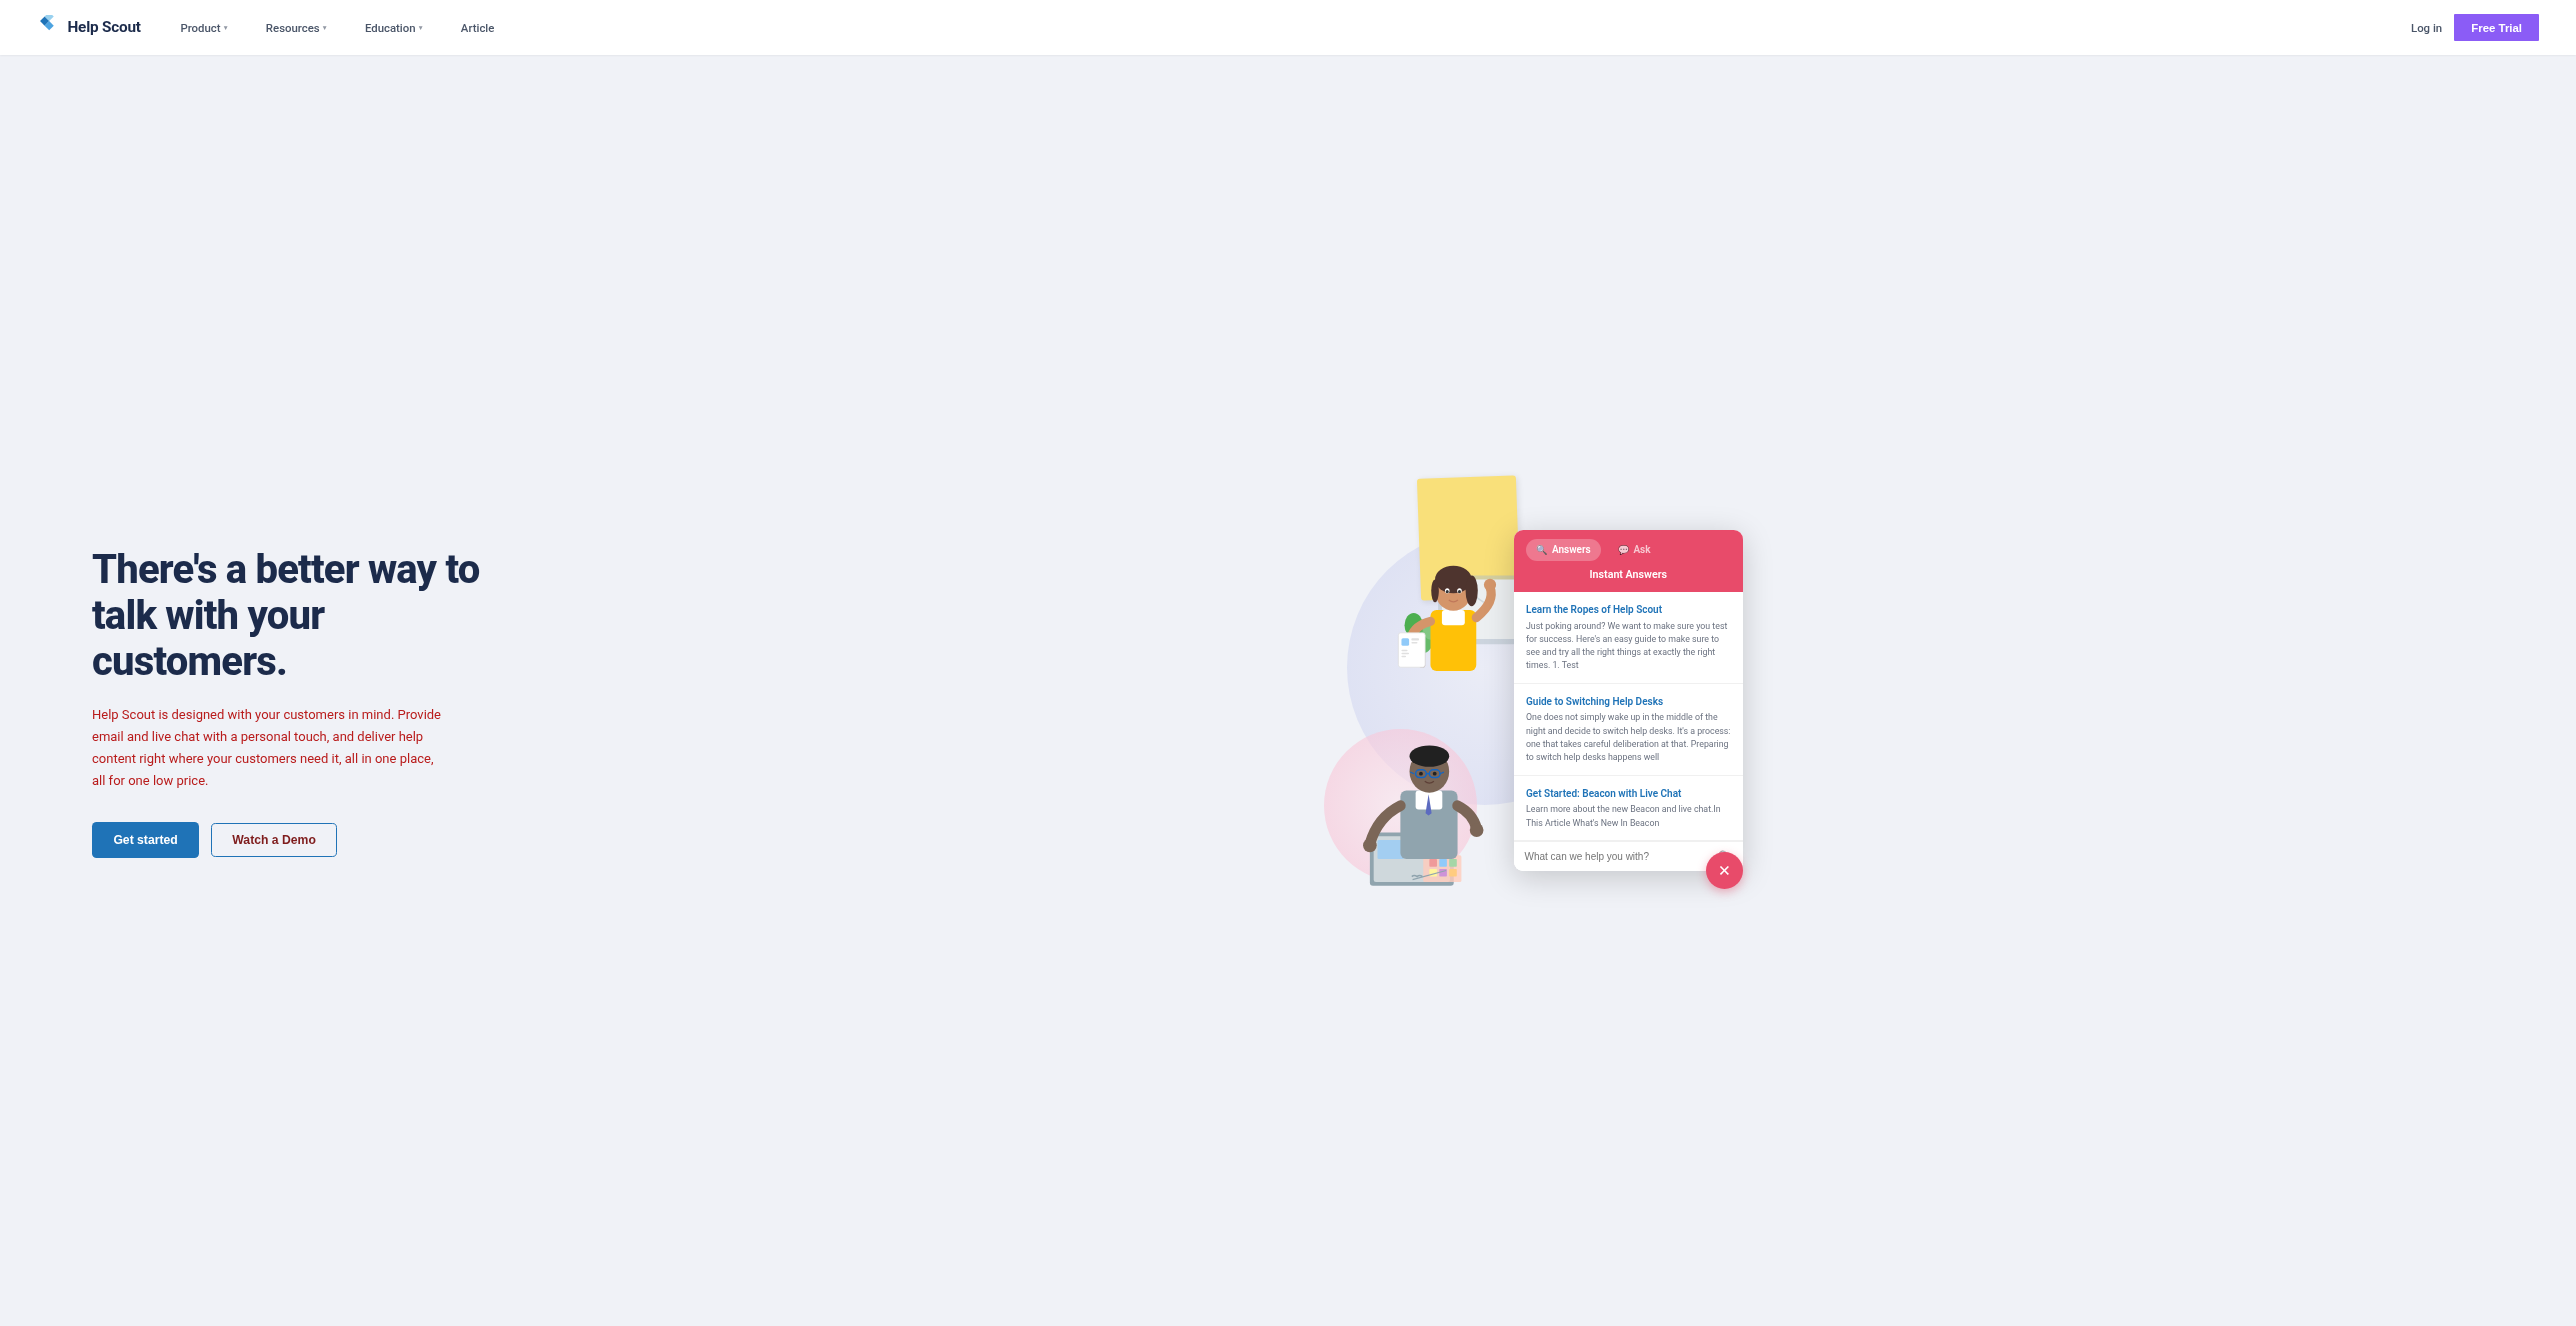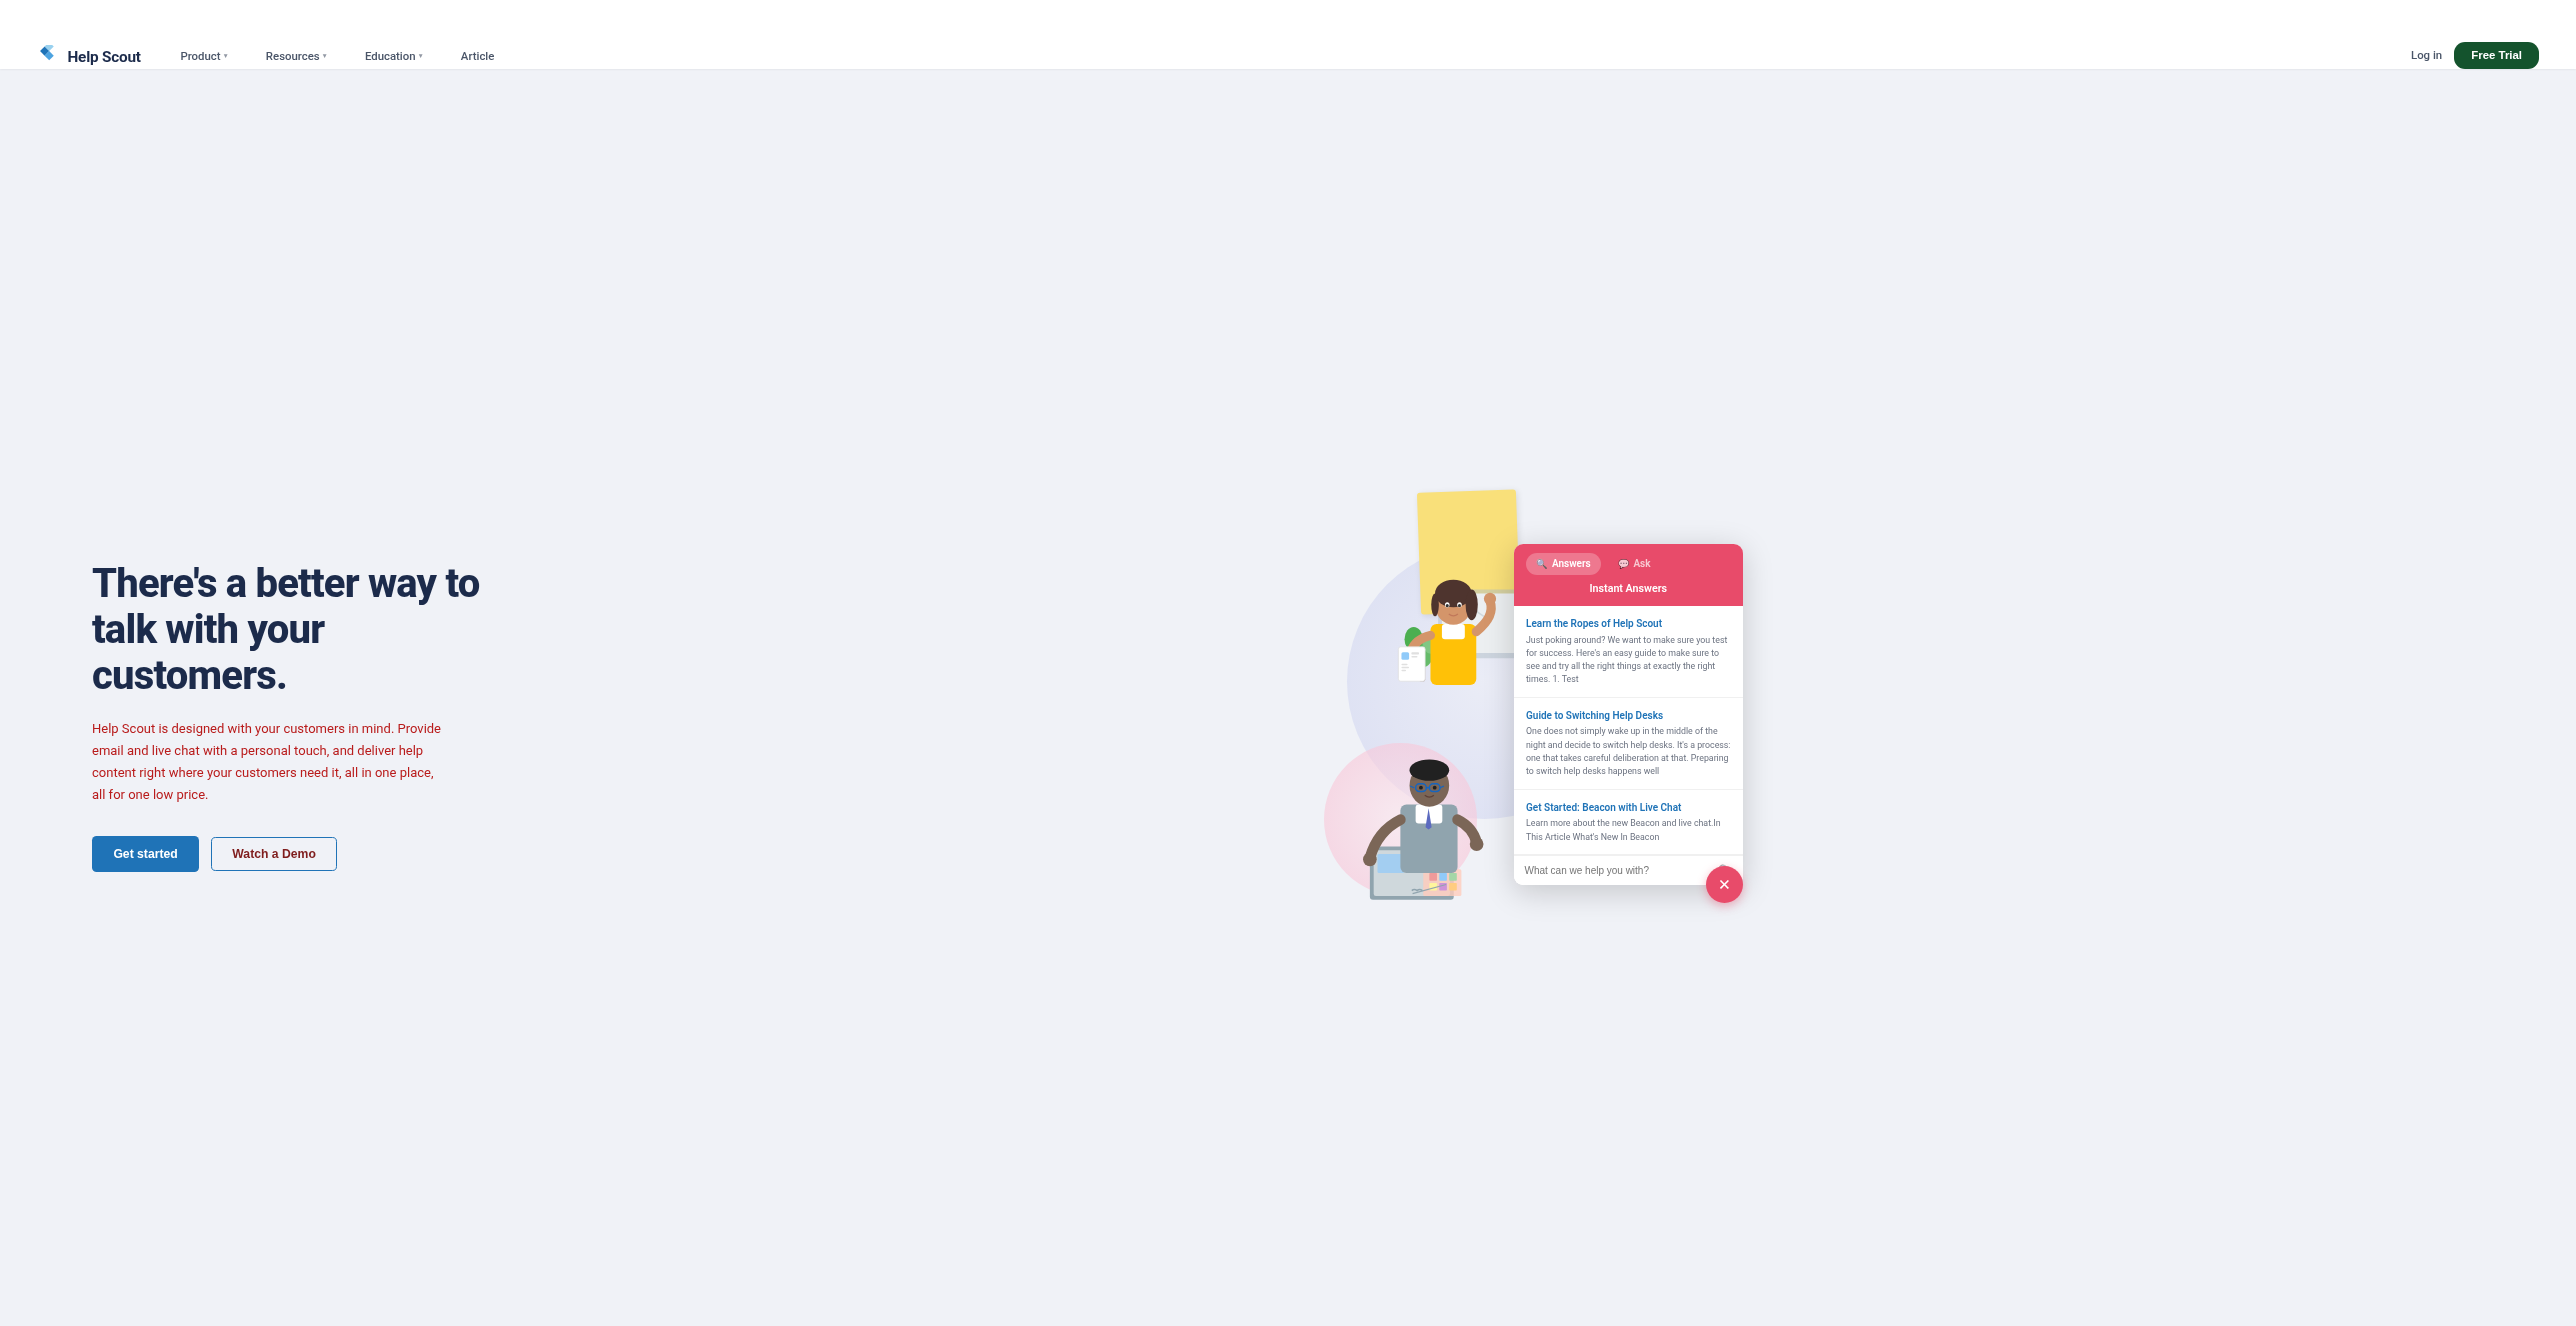--- a/index.html
+++ b/index.html
@@ -7,23 +7,23 @@
       font-family: -apple-system, BlinkMacSystemFont, 'Segoe UI', Roboto, sans-serif;
       background: #f0f2f7;
       min-height: 100vh;
       overflow-x: hidden;
     }
 
     
     .navbar {
       background: #fff;
       display: flex;
-      align-items: flex-end;
+      align-items: center;
       padding: 0 37px;
-      height: 69px;
+      height: 55px;
       box-shadow: 0 0.8px 2.3px rgba(0,0,0,0.08);
       position: relative;
       z-index: 10;
     }
     .logo {
       display: flex;
       align-items: center;
       gap: 6.1px;
       text-decoration: none;
       margin-right: 30.5px;
@@ -67,24 +67,24 @@
       gap: 12.2px;
     }
     .login-link {
       color: #4a5568;
       font-size: 11.4px;
       font-weight: 500;
       cursor: pointer;
       text-decoration: none;
     }
     .btn-free-trial {
-      background: #14532d;
+      background: #8b5cf6;
       color: #fff;
       border: none;
-      border-radius: 11px;
+      border-radius: 1px;
       padding: 7.6px 17px;
       font-size: 11.4px;
       font-weight: 600;
       cursor: pointer;
       transition: background 0.15s;
     }
 
     
     .hero {
       display: flex;

